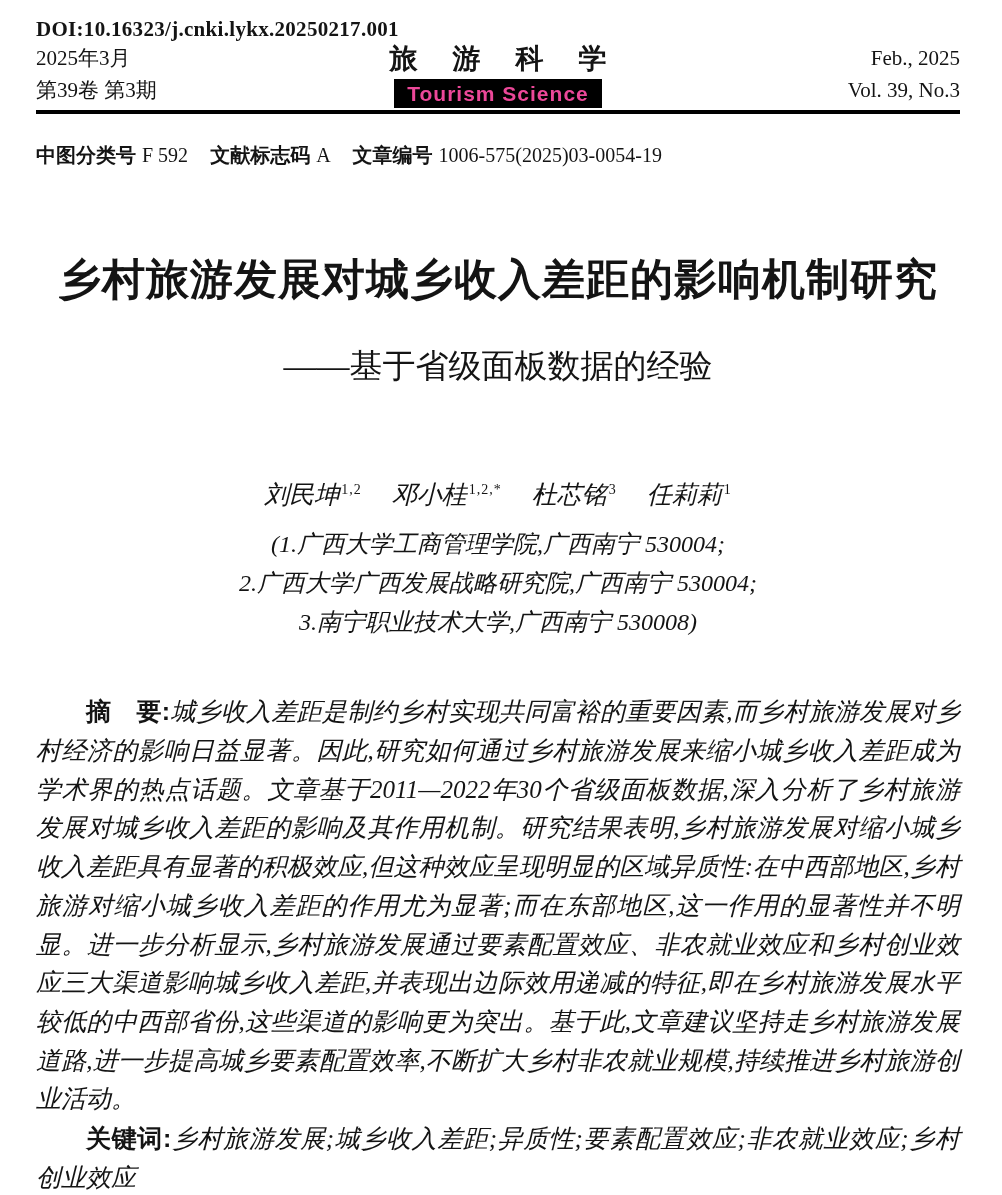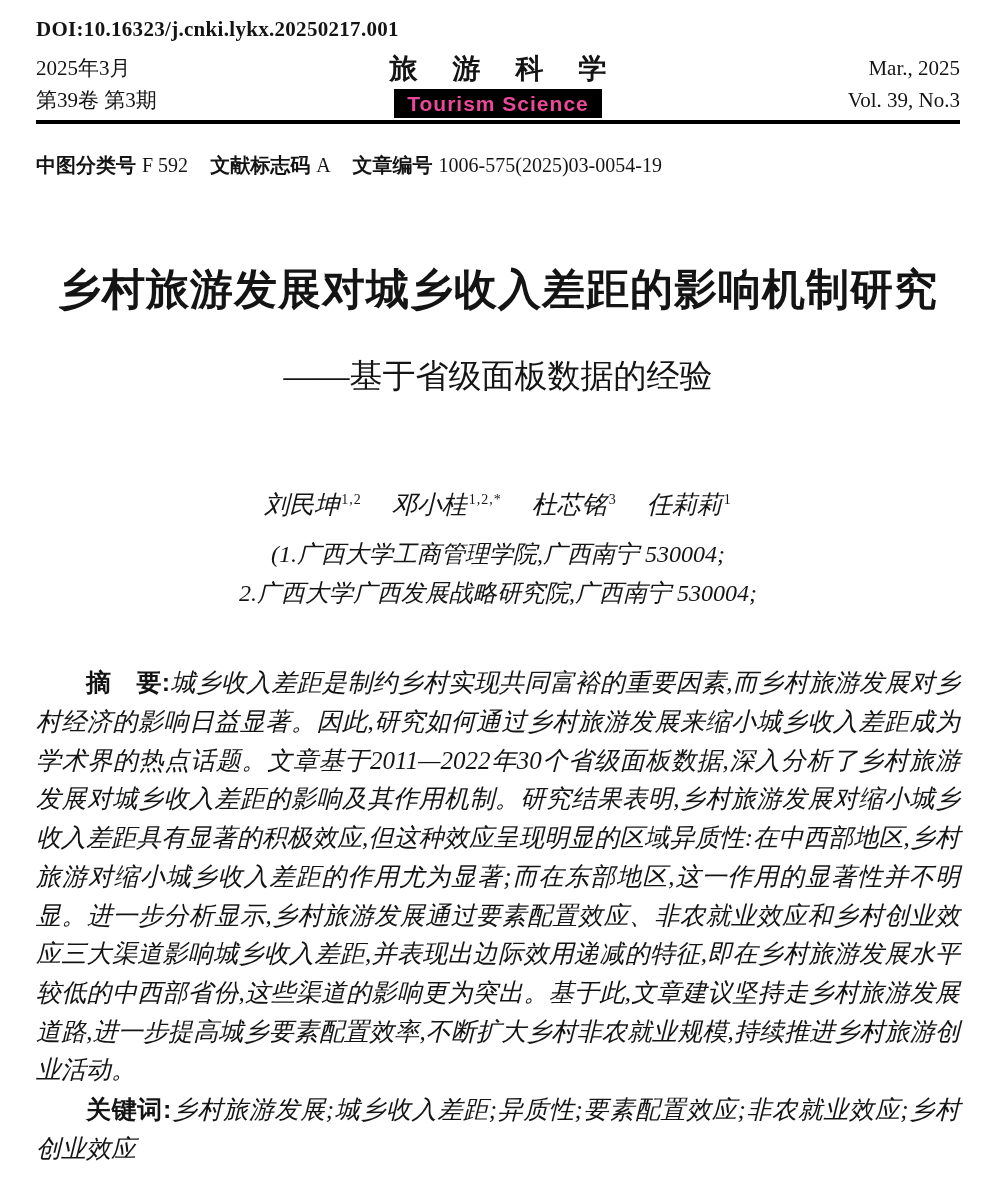--- a/index.html
+++ b/index.html
@@ -18,21 +18,20 @@
   .doi {
     font-size: 21px;
     line-height: 26px;
     font-weight: 600;
     letter-spacing: 0.3px;
   }
   .masthead {
     display: flex;
     justify-content: center;
     align-items: flex-start;
-    margin-top: 10px;
   }
   .mh-left, .mh-right {
     font-size: 21px;
     line-height: 32px;
     width: 210px;
   }
   .mh-right { text-align: right; }
   .mh-center { text-align: center; flex: 1; }
   .journal-cn {
     font-size: 28px;
@@ -132,40 +131,41 @@
   <div class="masthead">
     <div class="mh-left">
       <div>2025年3月</div>
       <div>第39卷 第3期</div>
     </div>
     <div class="mh-center">
       <div class="journal-cn">旅 游 科 学</div>
       <div class="journal-en">Tourism Science</div>
     </div>
     <div class="mh-right">
-      <div>Mar., 2025</div>
+      <div>Feb., 2025</div>
       <div>Vol. 39, No.3</div>
     </div>
   </div>
 
   <div class="rule"></div>
 
   <div class="meta-line">
     <span class="meta-label">中图分类号</span><span class="meta-value">F 592</span><span class="meta-label">文献标志码</span><span class="meta-value">A</span><span class="meta-label">文章编号</span><span class="meta-value">1006-575(2025)03-0054-19</span>
   </div>
 
   <h1 class="title">乡村旅游发展对城乡收入差距的影响机制研究</h1>
   <div class="subtitle">——基于省级面板数据的经验</div>
 
   <div class="authors kai">
     <span class="author"><span>刘民坤</span><sup>1,2</sup></span><span class="author"><span>邓小桂</span><sup>1,2,*</sup></span><span class="author"><span>杜芯铭</span><sup>3</sup></span><span class="author"><span>任莉莉</span><sup>1</sup></span>
   </div>
 
   <div class="affiliations kai">
     <div>(1.广西大学工商管理学院,广西南宁 530004;</div>
     <div>2.广西大学广西发展战略研究院,广西南宁 530004;</div>
+    <div>3.南宁职业技术大学,广西南宁 530008)</div>
   </div>
 
   <p class="abstract"><span class="para-label">摘　要:</span><span class="kai">城乡收入差距是制约乡村实现共同富裕的重要因素,而乡村旅游发展对乡村经济的影响日益显著。因此,研究如何通过乡村旅游发展来缩小城乡收入差距成为学术界的热点话题。文章基于2011—2022年30个省级面板数据,深入分析了乡村旅游发展对城乡收入差距的影响及其作用机制。研究结果表明,乡村旅游发展对缩小城乡收入差距具有显著的积极效应,但这种效应呈现明显的区域异质性:在中西部地区,乡村旅游对缩小城乡收入差距的作用尤为显著;而在东部地区,这一作用的显著性并不明显。进一步分析显示,乡村旅游发展通过要素配置效应、非农就业效应和乡村创业效应三大渠道影响城乡收入差距,并表现出边际效用递减的特征,即在乡村旅游发展水平较低的中西部省份,这些渠道的影响更为突出。基于此,文章建议坚持走乡村旅游发展道路,进一步提高城乡要素配置效率,不断扩大乡村非农就业规模,持续推进乡村旅游创业活动。</span></p>
 
   <p class="keywords"><span class="para-label">关键词:</span><span class="kai">乡村旅游发展;城乡收入差距;异质性;要素配置效应;非农就业效应;乡村创业效应</span></p>
 
 </div>
 
 </body></html>

